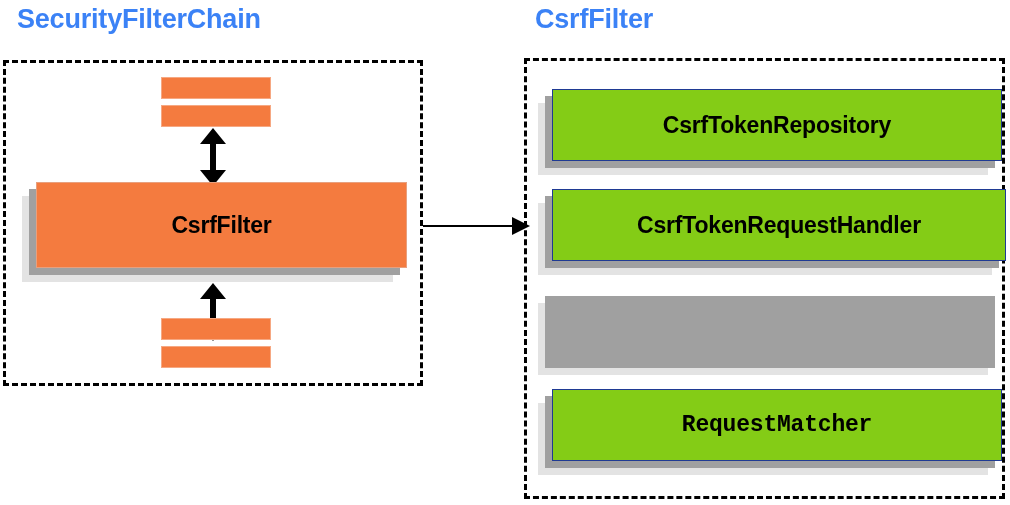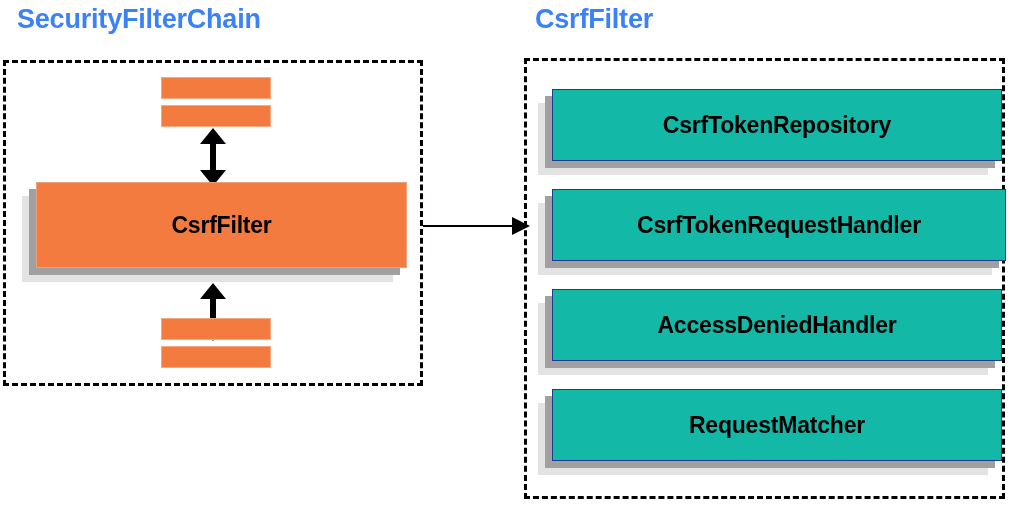--- a/index.html
+++ b/index.html
@@ -73,21 +73,21 @@
     justify-content: center;
   }
   .stack .lay-front .label {
     font-weight: bold;
     color: #000000;
     white-space: nowrap;
   }
 
   
   .stack.blue .lay-front {
-    background: #14b8a6;
+    background: #84cc16;
     border: 1px solid #1f3a93;
   }
   .stack.blue .lay-front .label { font-size: 23px; letter-spacing: -0.2px; }
 
   
   .stack.orange .lay-front {
     background: #f47b3f;
     border: 1px solid #e8a07e;
   }
   .stack.orange .lay-front .label { font-size: 23px; letter-spacing: -0.2px; }
@@ -198,24 +198,21 @@
   <div class="lay-back"></div>
   <div class="lay-mid"></div>
   <div class="lay-front">
     <span class="label">CsrfTokenRequestHandler</span>
   </div>
 </div>
 
 <div class="stack blue" style="left:538px; top:289px; width:464px; height:86px;">
   <div class="lay-back"></div>
   <div class="lay-mid"></div>
-  <div class="lay-front">
-    <span class="label">AccessDeniedHandler</span>
-  </div>
-</div>
-
-<div class="stack blue" style="left:538px; top:389px; width:464px; height:86px;">
+</div>
+
+<div class="stack blue" style="left:538px; top:389px; width:464px; height:86px;font-family:Liberation Mono, monospace;">
   <div class="lay-back"></div>
   <div class="lay-mid"></div>
   <div class="lay-front">
     <span class="label">RequestMatcher</span>
   </div>
 </div>
 
 </body></html>

